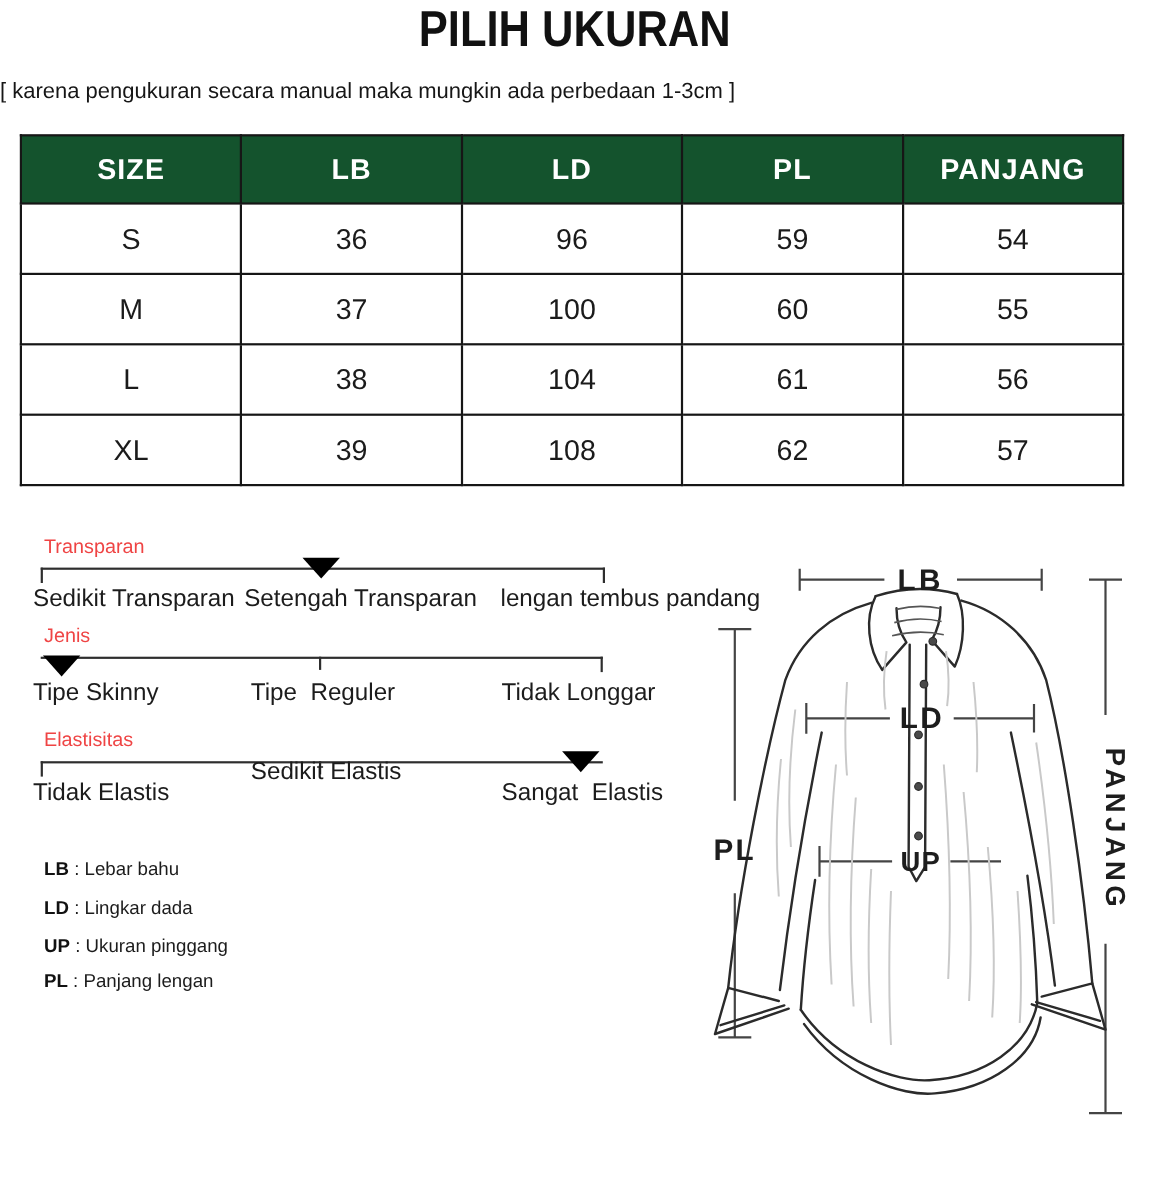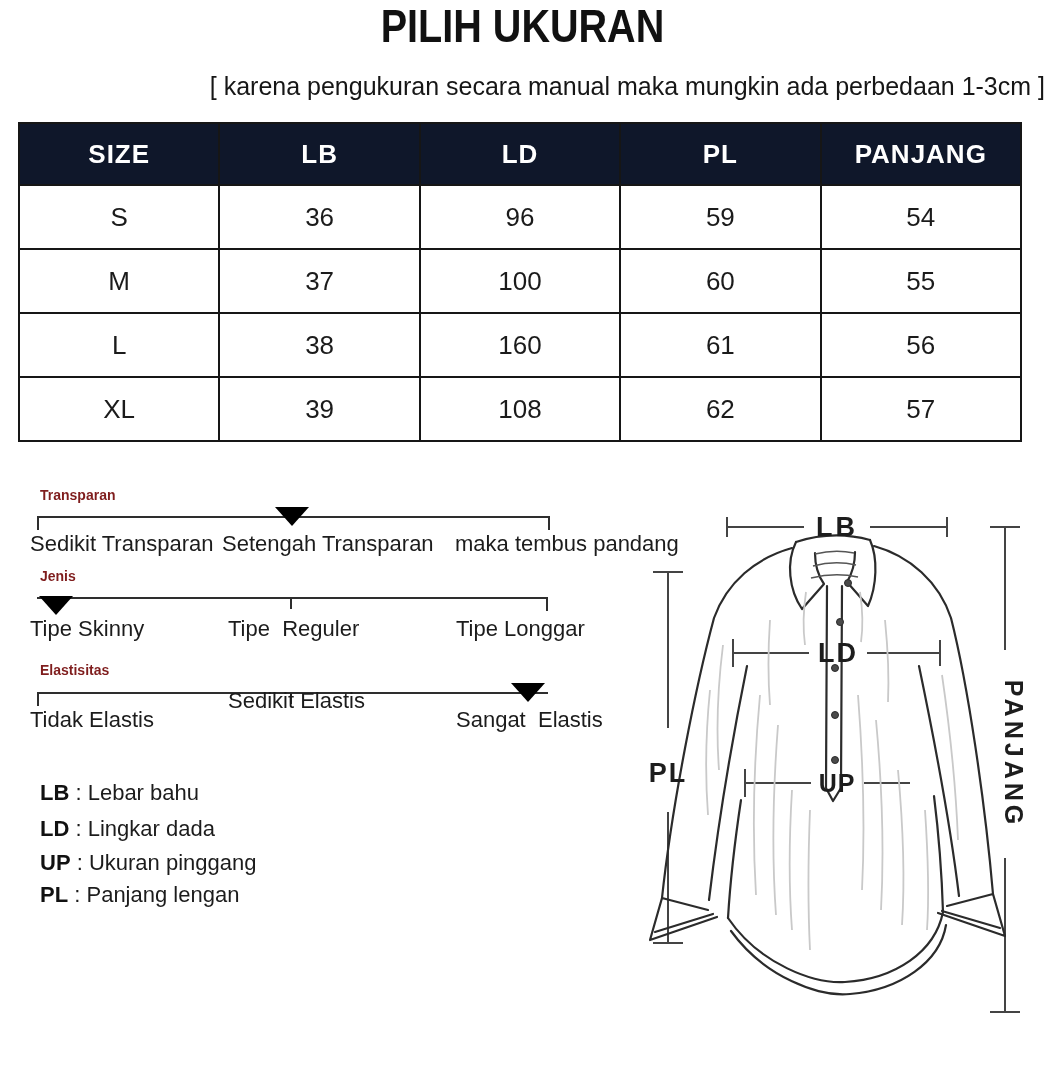--- a/index.html
+++ b/index.html
@@ -11,56 +11,56 @@
   .page{position:absolute;inset:0;}
 
   
   .title{
     position:absolute;left:0;right:0;top:1px;margin:0;
     text-align:center;font-size:46px;font-weight:bold;color:#111;
     transform:scaleX(0.86);letter-spacing:0;line-height:50px;
   }
   .subtitle{
     position:absolute;left:0;right:0;top:72px;
-    text-align:right;font-size:25px;color:#161616;
+    text-align:left;font-size:20px;color:#161616;
   }
 
   
   table.size-table{
     position:absolute;left:18px;top:122px;width:1004px;
     border-collapse:collapse;table-layout:fixed;text-align:center;
   }
   .size-table th{
-    background:#0f172a;color:#ffffff;height:58px;
+    background:#14532d;color:#ffffff;height:58px;
     font-size:26px;font-weight:bold;letter-spacing:1px;
     border:2px solid #161616;
   }
   .size-table td{
     height:60px;font-size:26px;border:2px solid #161616;background:#fff;
   }
 
   
-  .sl-title{position:absolute;left:40px;font-size:14px;font-weight:bold;color:#7f1d1d;}
+  .sl-title{position:absolute;left:40px;font-size:18px;font-weight:normal;color:#ef4444;}
   .sl-line{position:absolute;height:12px;border-top:2px solid #2e2e2e;}
   .line1{left:37px;top:516px;width:509px;border-left:2px solid #2e2e2e;border-right:2px solid #2e2e2e;}
   .line2{left:37px;top:597px;width:509px;border-right:2px solid #2e2e2e;}
   .line3{left:37px;top:692px;width:509px;border-left:2px solid #2e2e2e;}
   .sl-tick{position:absolute;width:2px;height:12px;background:#2e2e2e;}
   .tick2{left:290px;top:597px;}
   .tick3{left:290px;top:692px;}
   .sl-marker{position:absolute;width:0;height:0;
     border-left:17px solid transparent;border-right:17px solid transparent;
     border-top:19px solid #000000;}
   .m1{left:275px;top:507px;}
   .m2{left:39px;top:596px;}
   .m3{left:511px;top:683px;}
   .sl-label{position:absolute;font-size:22px;color:#1c1c1c;white-space:pre;}
 
   
-  .lg-row{position:absolute;left:40px;font-size:22px;color:#1c1c1c;white-space:pre;text-align:right;}
+  .lg-row{position:absolute;left:40px;font-size:17px;color:#1c1c1c;white-space:pre;text-align:right;}
   .lg-abbr{font-weight:bold;color:#111;}
 
   
   .shirt-svg{position:absolute;left:620px;top:470px;}
   .dim-label{font-family:"Liberation Sans",sans-serif;font-weight:bold;fill:#1d1d1d;}
 </style>
 </head>
 <body>
 
 <div class="page">
@@ -89,48 +89,48 @@
       <tr>
         <td>M</td>
         <td>37</td>
         <td>100</td>
         <td>60</td>
         <td>55</td>
       </tr>
       <tr>
         <td>L</td>
         <td>38</td>
-        <td>160</td>
+        <td>104</td>
         <td>61</td>
         <td>56</td>
       </tr>
       <tr>
         <td>XL</td>
         <td>39</td>
         <td>108</td>
         <td>62</td>
         <td>57</td>
       </tr>
     </tbody>
   </table>
 
   <div class="sl-title" style="top:487px">Transparan</div>
   <div class="sl-line line1"></div>
   <div class="sl-marker m1"></div>
   <div class="sl-label" style="left:30px;top:531px">Sedikit Transparan</div>
   <div class="sl-label" style="left:222px;top:531px">Setengah Transparan</div>
-  <div class="sl-label" style="left:455px;top:531px">maka tembus pandang</div>
+  <div class="sl-label" style="left:455px;top:531px">lengan tembus pandang</div>
 
   <div class="sl-title" style="top:568px">Jenis</div>
   <div class="sl-line line2"></div>
   <div class="sl-tick tick2"></div>
   <div class="sl-marker m2"></div>
   <div class="sl-label" style="left:30px;top:616px">Tipe Skinny</div>
   <div class="sl-label" style="left:228px;top:616px">Tipe  Reguler</div>
-  <div class="sl-label" style="left:456px;top:616px">Tipe Longgar</div>
+  <div class="sl-label" style="left:456px;top:616px">Tidak Longgar</div>
 
   <div class="sl-title" style="top:662px">Elastisitas</div>
   <div class="sl-line line3"></div>
   <div class="sl-tick tick3"></div>
   <div class="sl-marker m3"></div>
   <div class="sl-label" style="left:30px;top:707px">Tidak Elastis</div>
   <div class="sl-label" style="left:228px;top:688px">Sedikit Elastis</div>
   <div class="sl-label" style="left:456px;top:707px">Sangat  Elastis</div>
 
   <div class="lg-row" style="top:780px"><span class="lg-abbr">LB</span><span> : </span><span>Lebar bahu</span></div>

